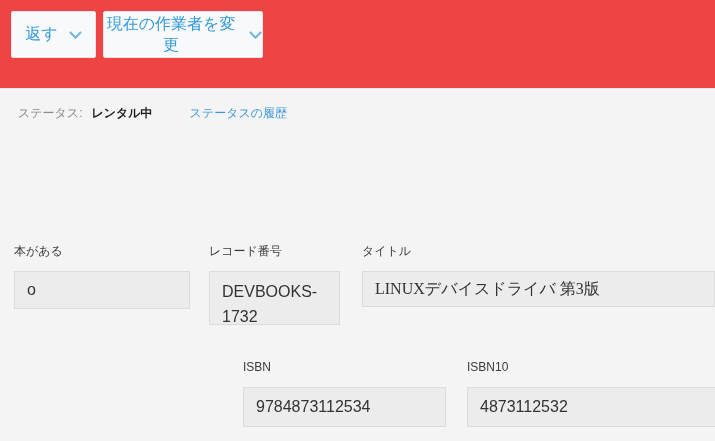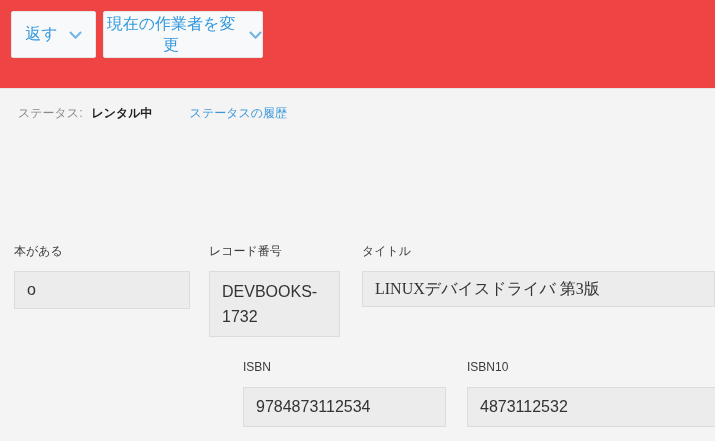--- a/index.html
+++ b/index.html
@@ -93,21 +93,21 @@
     display: block;
     padding: 7px 12px;
     line-height: 25px;
     white-space: normal;
     overflow-wrap: break-word;
   }
   
   .f-book-exists   { left: 14px;  top: 152px; }
   .f-book-exists .fbox   { width: 176px; height: 38px; }
   .f-record-number { left: 209px; top: 152px; }
-  .f-record-number .fbox { width: 131px; height: 66px; }
+  .f-record-number .fbox { width: 131px; height: 54px; }
   .f-title         { left: 362px; top: 152px; }
   .f-title .fbox         { width: 353px; height: 36px; font-family: Liberation Serif, serif; }
   
   .f-publisher { left: 14px;  top: 268px; }
   .f-publisher .fbox { width: 208px; height: 40px; }
   .f-isbn      { left: 243px; top: 268px; }
   .f-isbn .fbox      { width: 203px; height: 40px; }
   .f-isbn10    { left: 467px; top: 268px; }
   .f-isbn10 .fbox    { width: 266px; height: 40px; }
 </style>

